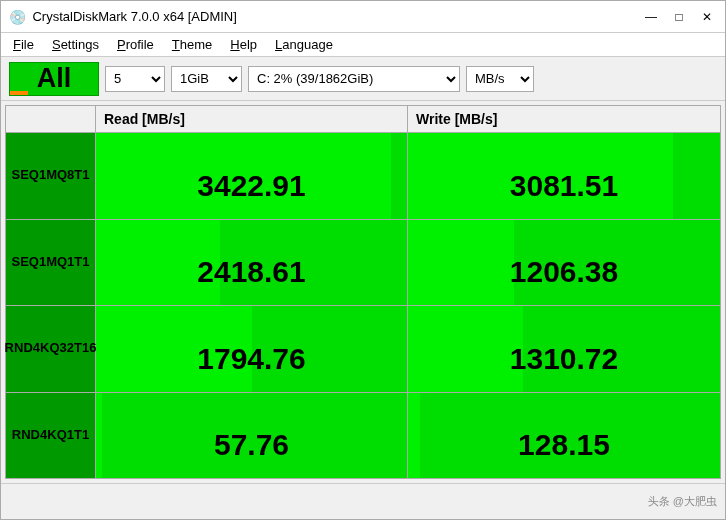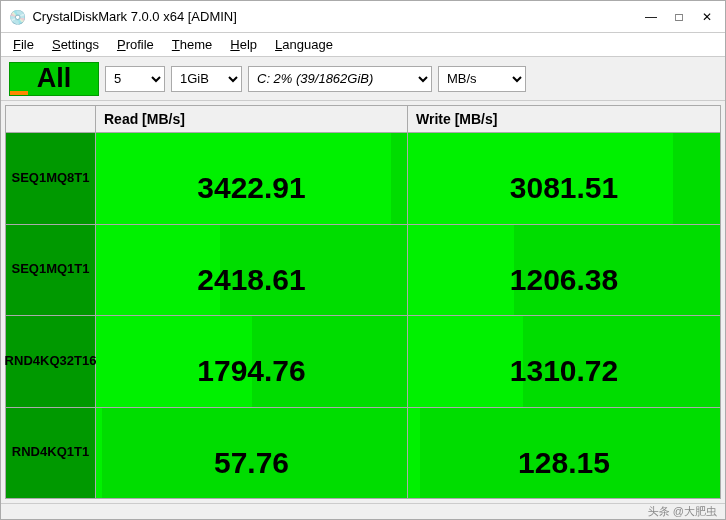--- a/index.html
+++ b/index.html
@@ -116,22 +116,22 @@
       height: 26px;
       border: 1px solid #aaa;
       background: white;
       font-size: 13px;
       padding: 0 4px;
       cursor: pointer;
     }
 
     .select-runs { width: 60px; }
     .select-size { width: 71px; }
-    .select-drive { width: 184px; font-style: italic; }
-    .select-unit { width: 88px; }
+    .select-drive { width: 212px; }
+    .select-unit { width: 68px; }
 
     .main-content {
       flex: 1;
       display: flex;
       flex-direction: column;
       padding: 4px;
       gap: 0;
     }
 
     .results-table {
@@ -216,21 +216,21 @@
     }
 
     .status-bar {
       background: #f0f0f0;
       border-top: 1px solid #ccc;
       padding: 3px 8px;
       font-size: 11px;
       color: #333;
       display: flex;
       justify-content: space-between;
-      height: 16px;
+      height: 36px;
       align-items: center;
     }
   </style>
 </head>
 <body>
 
 <div class="window">
 
   <div class="title-bar">
     <div class="title-left">

